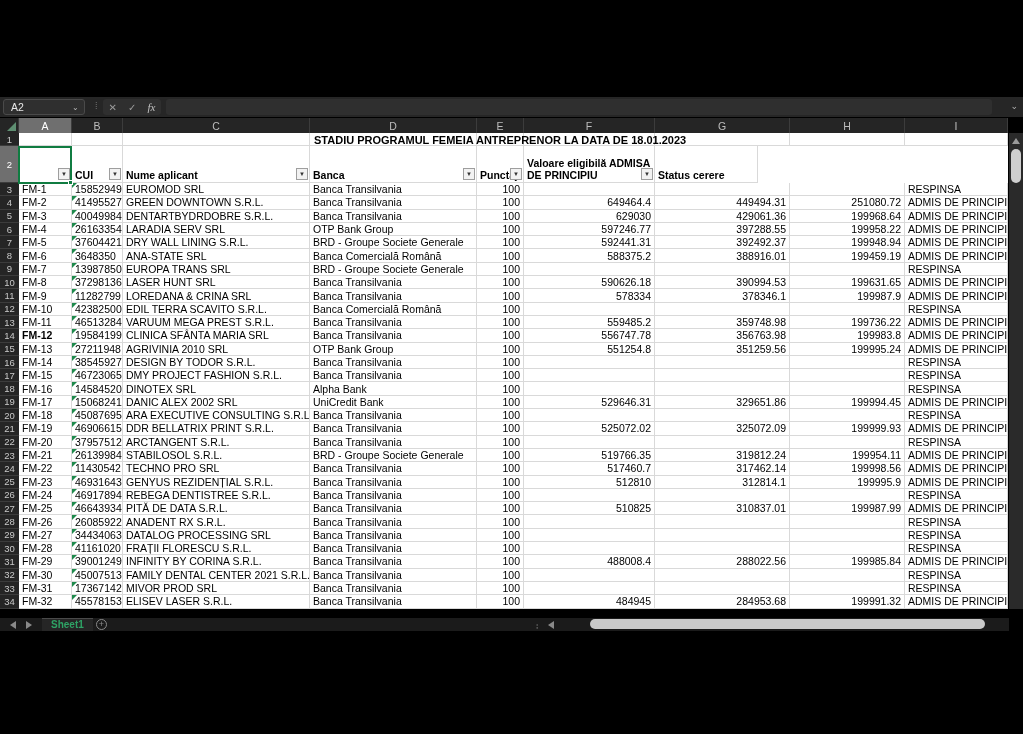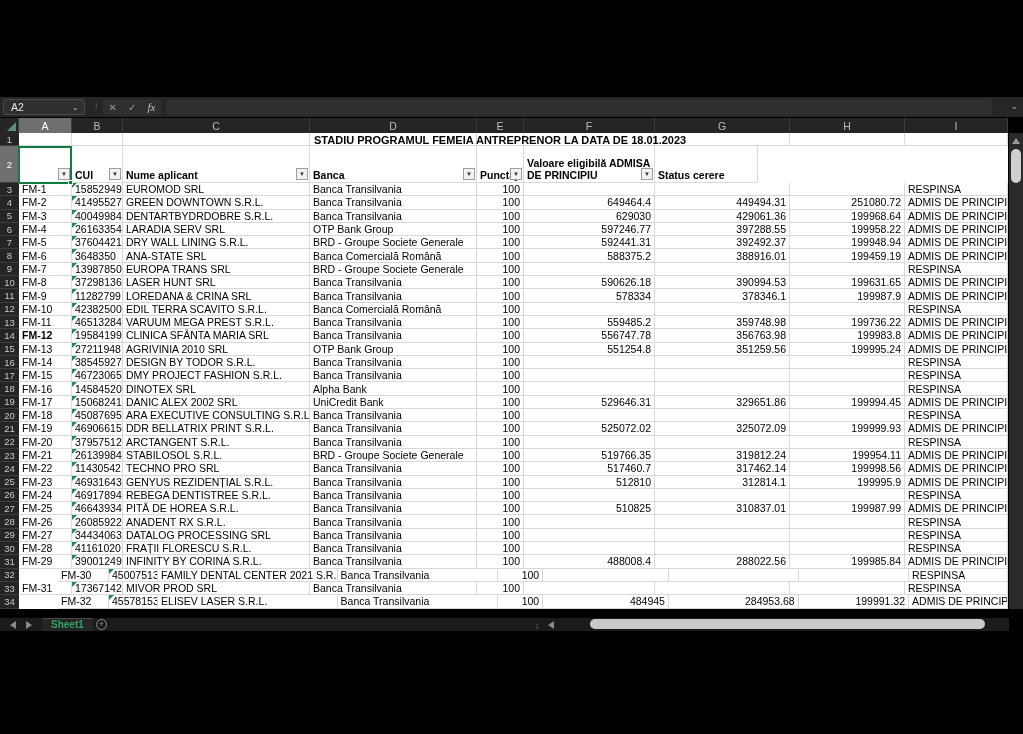--- a/index.html
+++ b/index.html
@@ -900,21 +900,21 @@
       </div>
       <div class="row" style="height: 13.3px;">
         <div class="cell txt" style="width: 53px;">
           <span>FM-25</span>
         </div>
         <div class="cell txt" style="width: 51px;">
           <div class="gtri"></div>
           <span>46643934</span>
         </div>
         <div class="cell txt" style="width: 187px;">
-          <span>PITĂ DE HOREA S.R.L.</span>
+          <span>PITĂ DE DATA S.R.L.</span>
         </div>
         <div class="cell txt" style="width: 167px;">
           <span>Banca Transilvania</span>
         </div>
         <div class="cell num" style="width: 47px;">
           <span>100</span>
         </div>
         <div class="cell num" style="width: 131px;">
           <span>510825</span>
         </div>
@@ -1041,21 +1041,21 @@
         <div class="cell num" style="width: 135px;">
           <span>288022.56</span>
         </div>
         <div class="cell num" style="width: 115px;">
           <span>199985.84</span>
         </div>
         <div class="cell txt" style="width: 103px;">
           <span>ADMIS DE PRINCIPIU</span>
         </div>
       </div>
-      <div class="row" style="height: 13.3px; margin-left: 39px;">
+      <div class="row" style="height: 13.3px;">
         <div class="cell txt" style="width: 53px;">
           <span>FM-30</span>
         </div>
         <div class="cell txt" style="width: 51px;">
           <div class="gtri"></div>
           <span>45007513</span>
         </div>
         <div class="cell txt" style="width: 187px;">
           <span>FAMILY DENTAL CENTER 2021 S.R.L.</span>
         </div>
@@ -1102,21 +1102,21 @@
           <span></span>
         </div>
         <div class="cell num" style="width: 115px;">
           <span></span>
         </div>
         <div class="cell txt" style="width: 103px;">
           <span>RESPINSA</span>
         </div>
       </div>
       <div class="row" style="height: 13.3px;">
-        <div class="cell txt" style="width: 53px; margin-left: 39px;">
+        <div class="cell txt" style="width: 53px;">
           <span>FM-32</span>
         </div>
         <div class="cell txt" style="width: 51px;">
           <div class="gtri"></div>
           <span>45578153</span>
         </div>
         <div class="cell txt" style="width: 187px;">
           <span>ELISEV LASER S.R.L.</span>
         </div>
         <div class="cell txt" style="width: 167px;">

